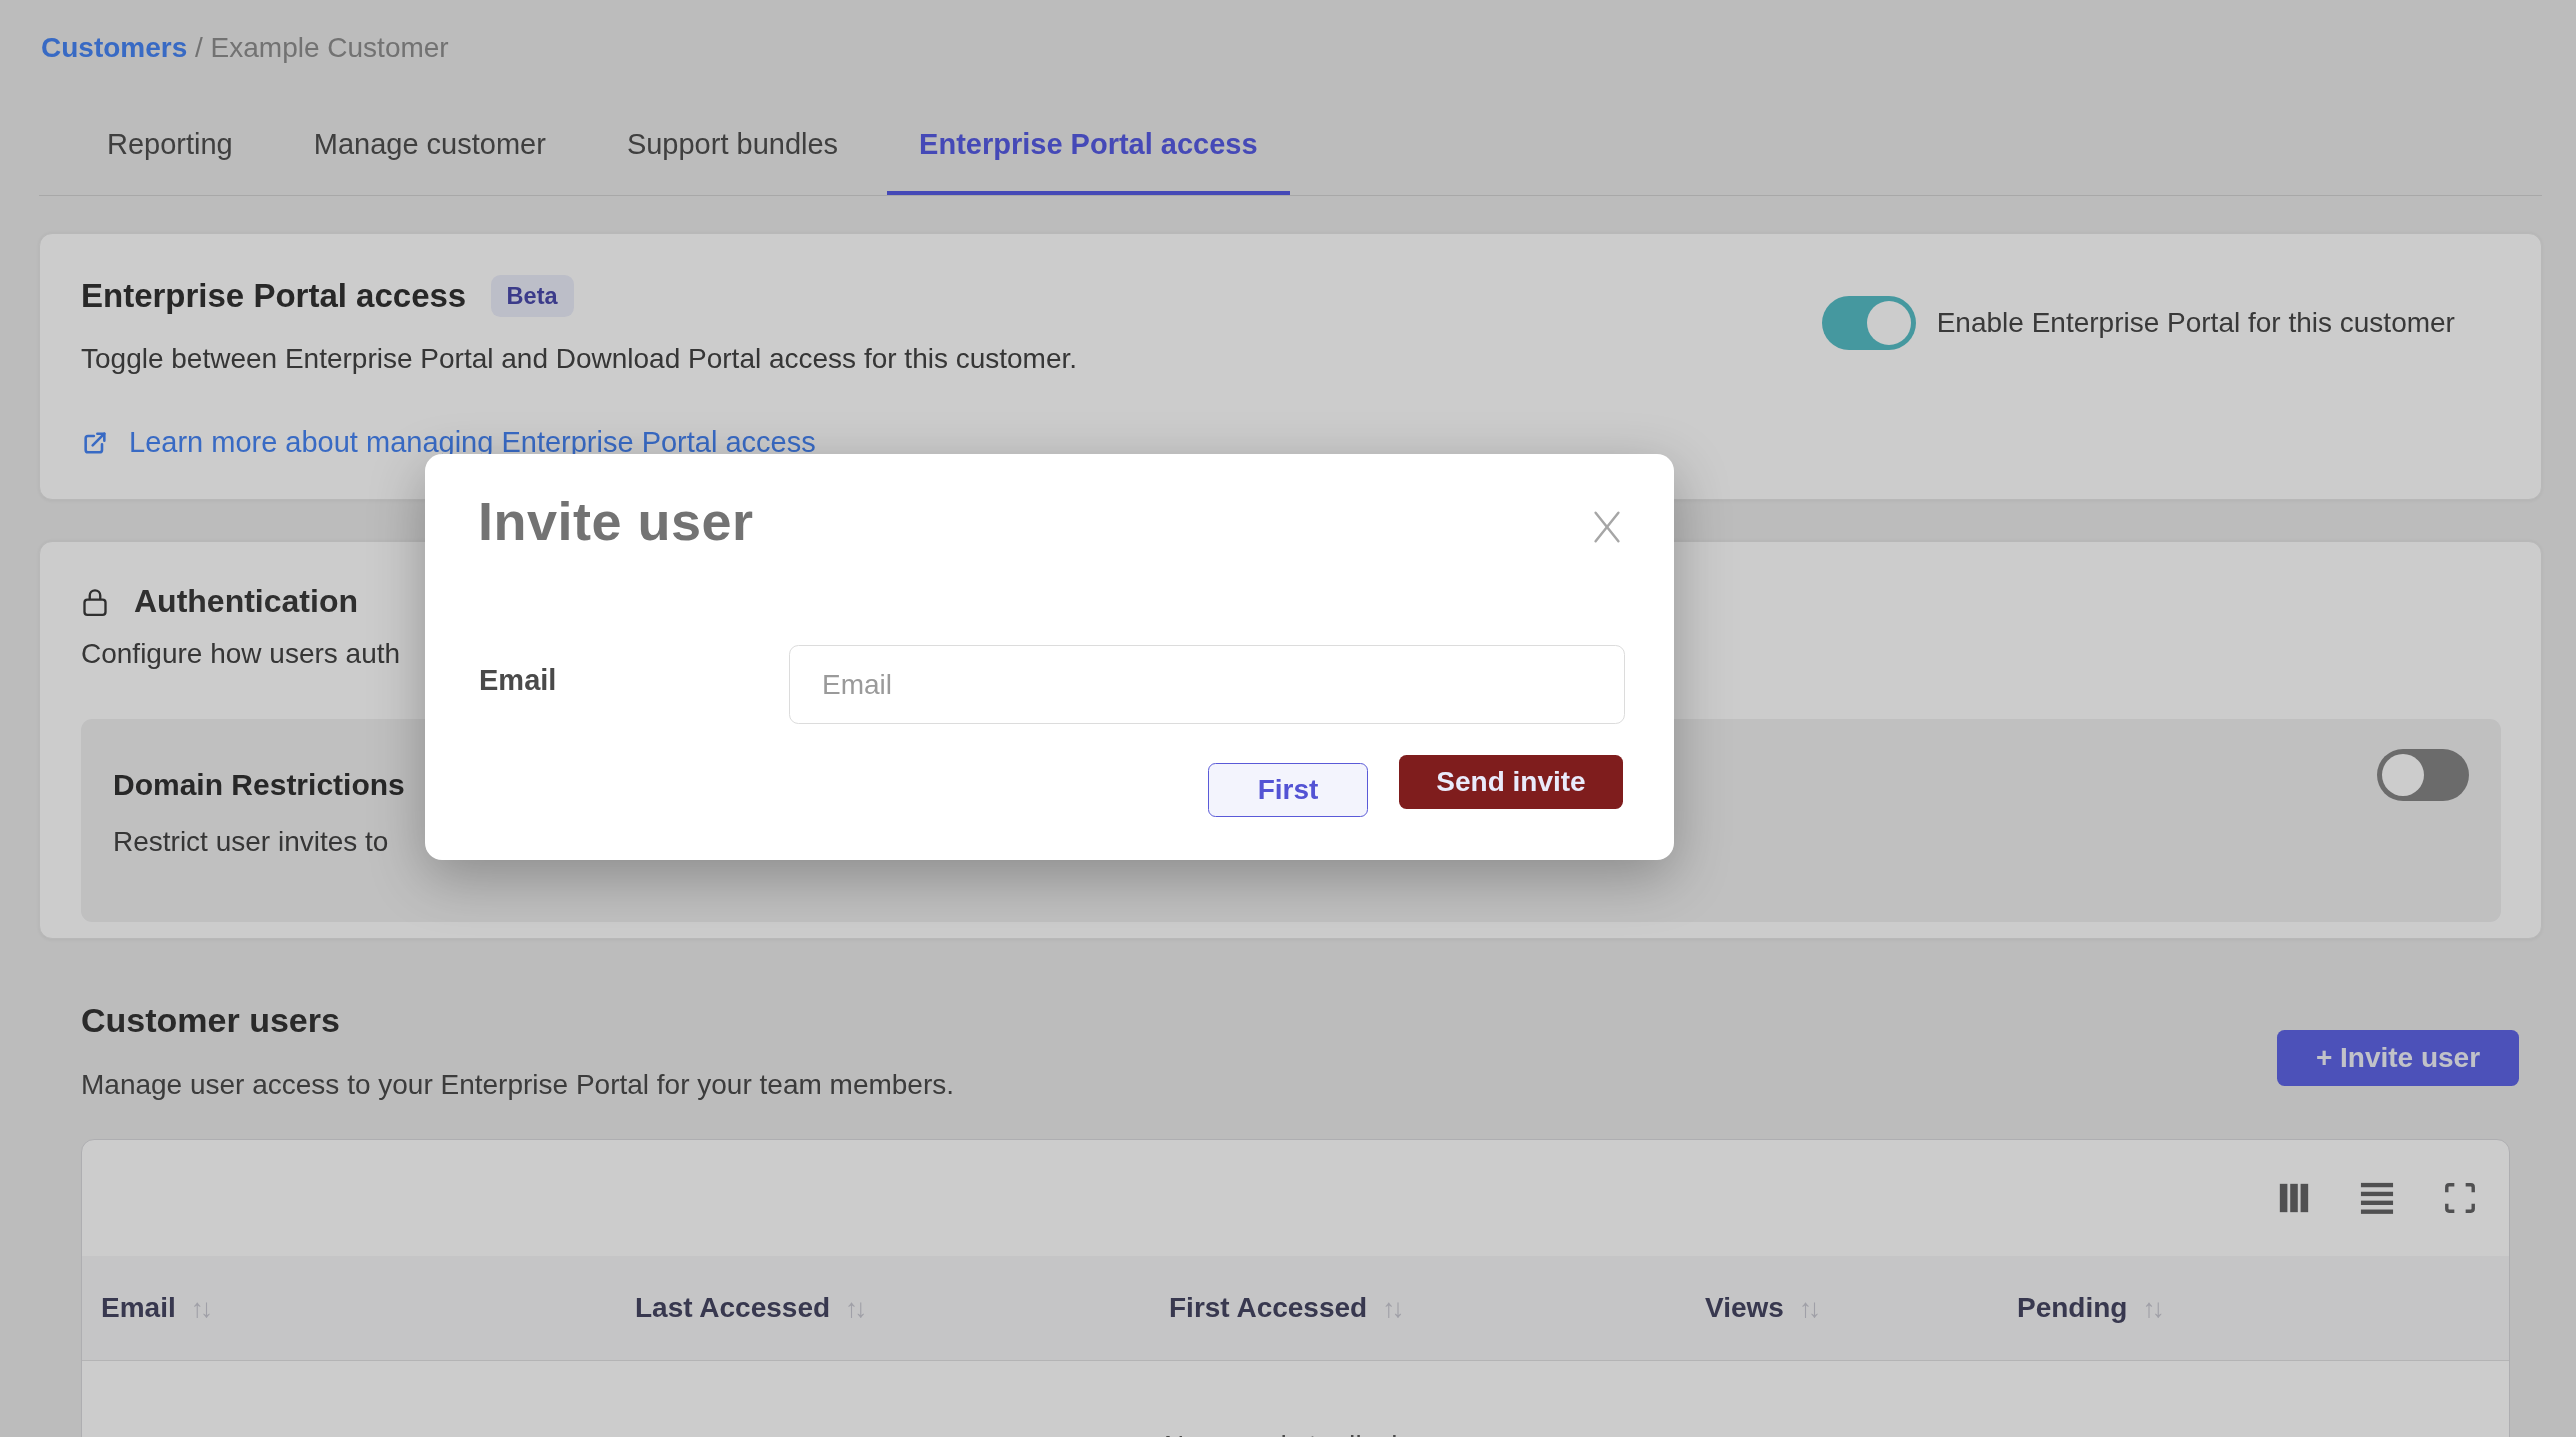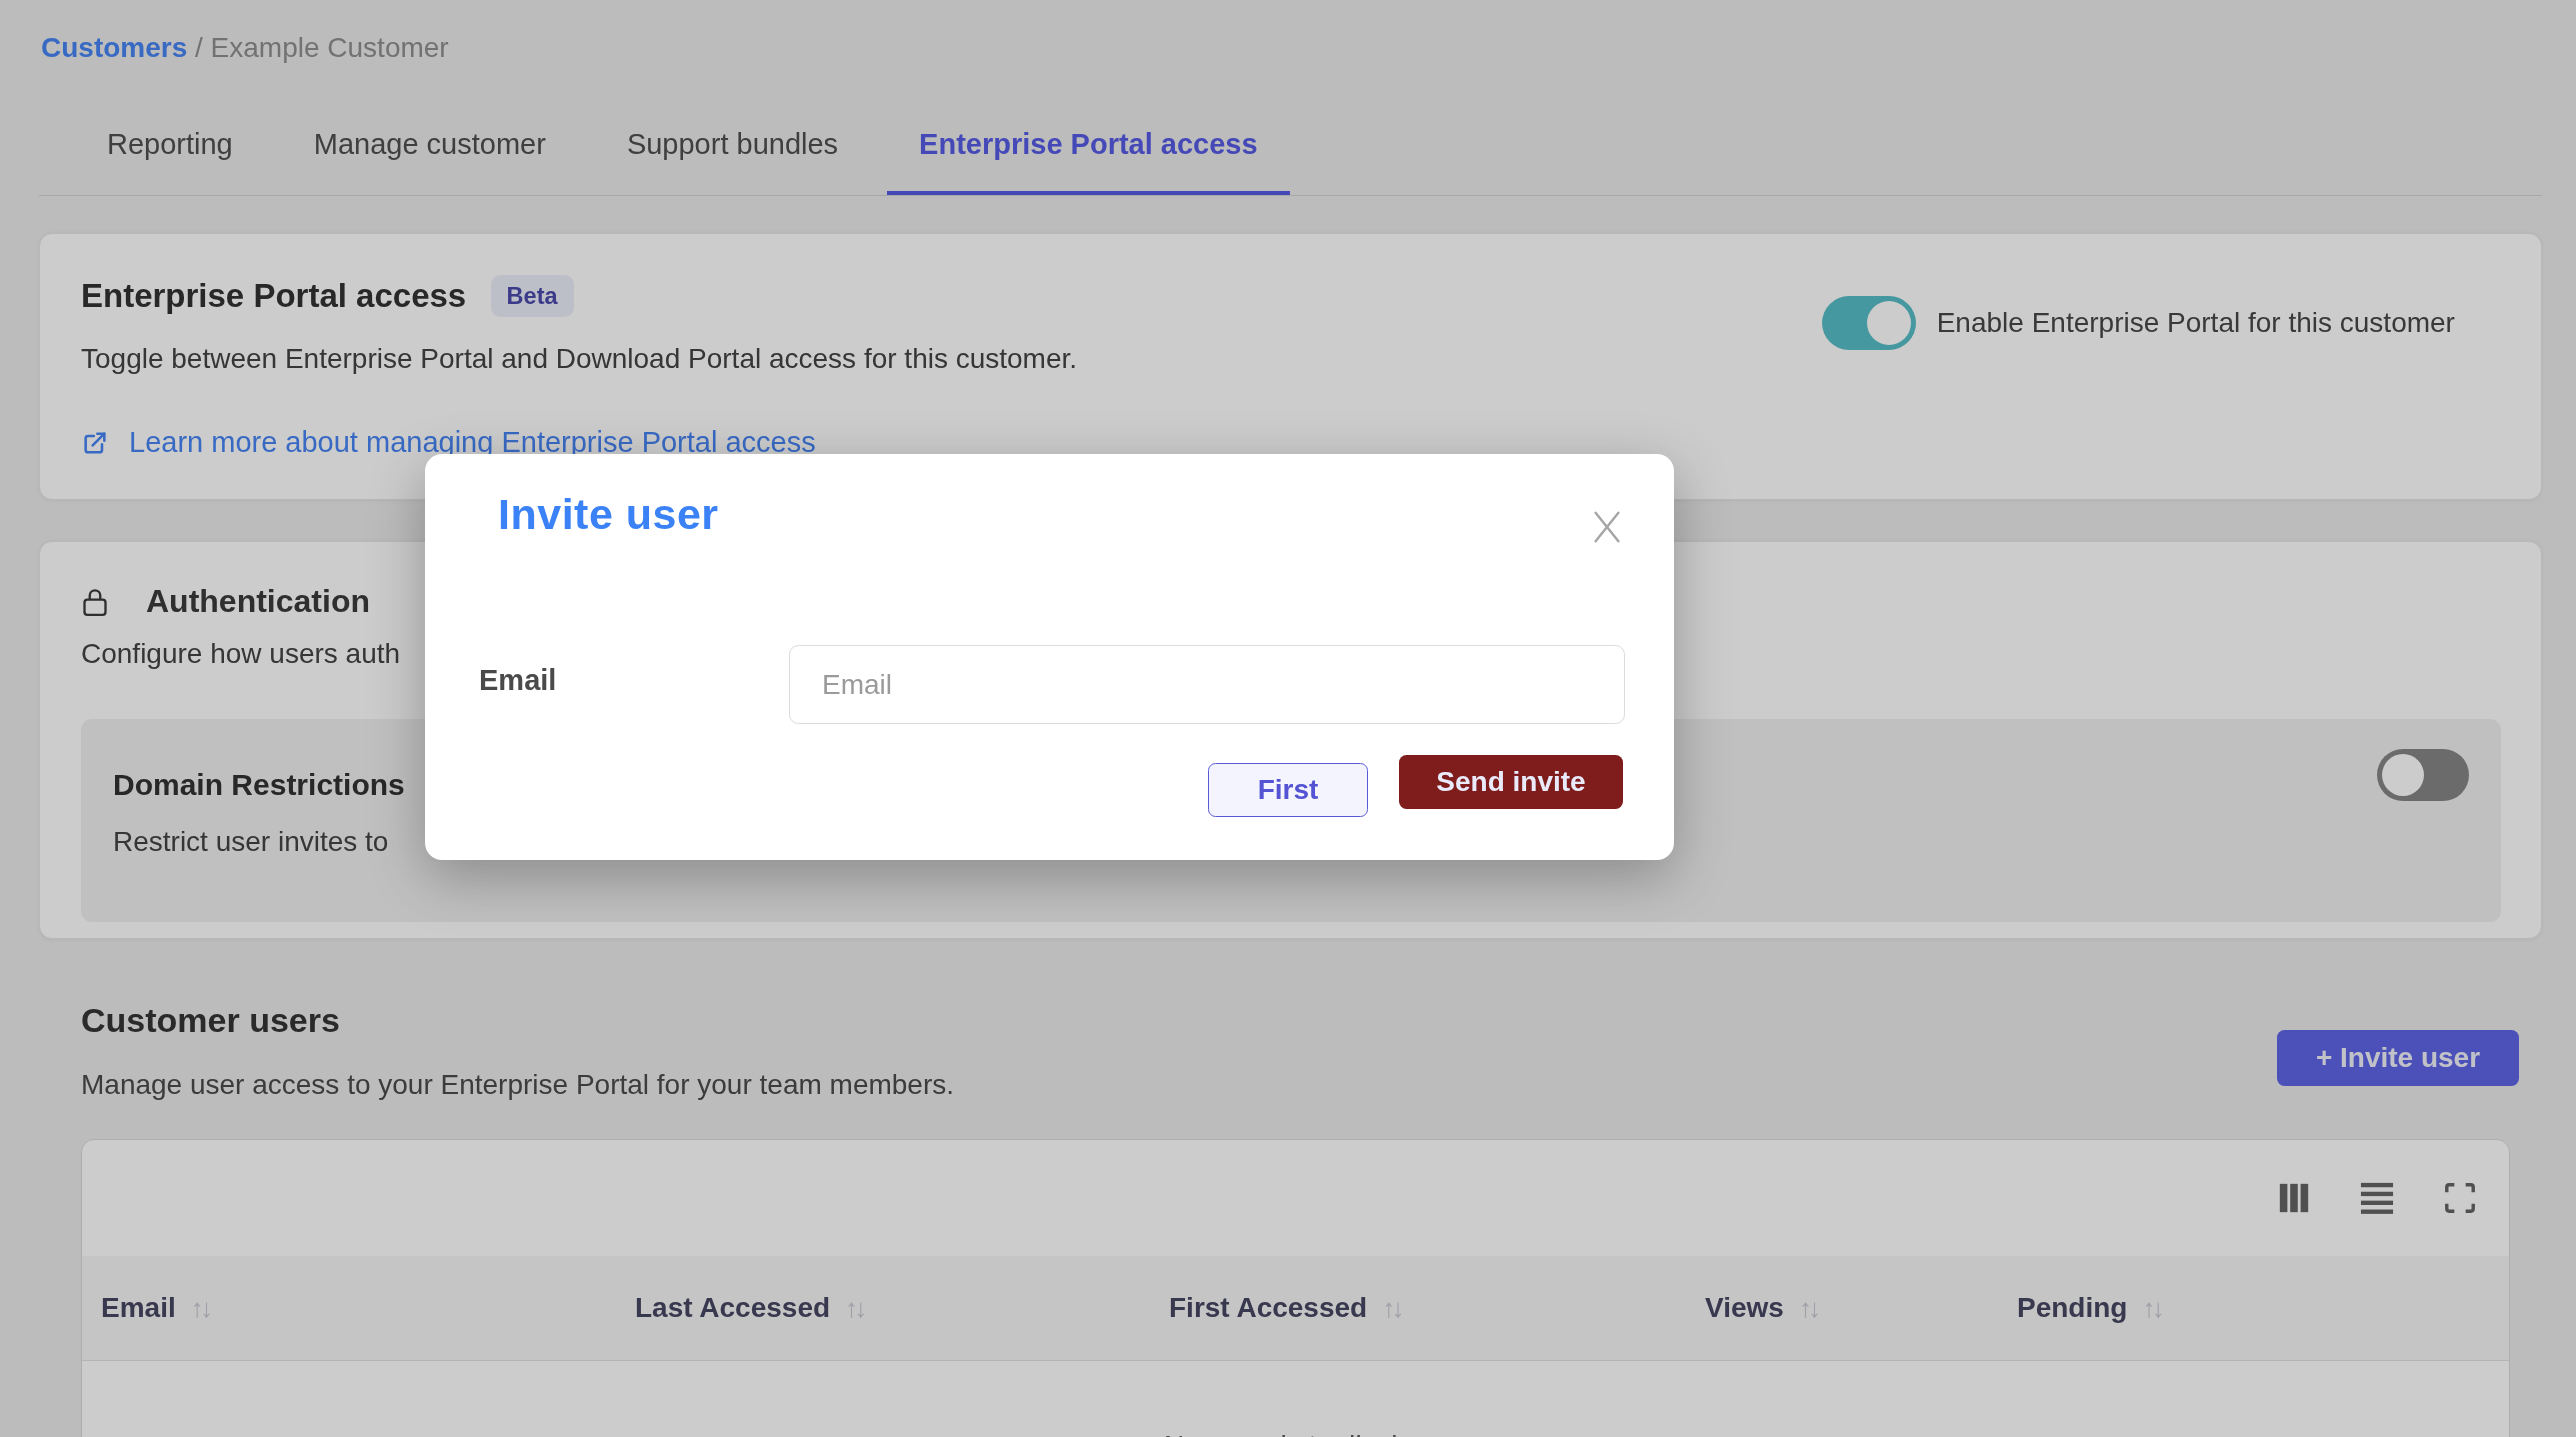--- a/index.html
+++ b/index.html
@@ -39,21 +39,21 @@
   .switch { width:94px; height:54px; border-radius:27px; position:relative; cursor:pointer; flex:none; }
   .switch .knob { position:absolute; top:4.7px; width:44px; height:44px; border-radius:50%; background:#fff; }
   .switch.on  { background:#57bfc7; }
   .switch.on .knob { right:4.7px; }
   .switch.off { background:#868686; width:92px; height:52px; }
   .switch.off .knob { left:4.7px; width:42px; height:42px; }
   .toggle-row1 { position:absolute; left:1782px; top:62px; display:flex; align-items:center; gap:20.7px; }
   .toggle-label { font-size:28px; color:#484848; white-space:nowrap; }
 
   
-  .auth-head { position:absolute; left:41px; top:41px; display:flex; align-items:center; gap:37px;
+  .auth-head { position:absolute; left:41px; top:41px; display:flex; align-items:center; gap:25px;
                font-size:32px; font-weight:600; color:#3b3b3b; }
   .auth-desc { position:absolute; left:41px; top:96px; font-size:28px; color:#444; white-space:nowrap; }
   .domain-panel { position:absolute; left:41px; top:177px; width:2420px; height:203px;
                   background:#f0f0f1; border-radius:11.3px; }
   .domain-title { position:absolute; left:32px; top:49px; font-size:30px; font-weight:700; color:#333; }
   .domain-desc { position:absolute; left:32px; top:107px; font-size:28px; color:#444; white-space:nowrap; }
   .toggle2 { position:absolute; left:2296px; top:30px; }
 
   
   .cu-title { position:absolute; left:81px; top:1001px; font-size:34px; font-weight:600; color:#353535; }
@@ -75,22 +75,22 @@
         font-size:28px; font-weight:700; color:#474763; cursor:pointer; }
   .th .sort { font-size:26px; color:#c9c9d2; letter-spacing:-3.8px; font-weight:400; }
   .th1 { left:19px; } .th2 { left:553px; } .th3 { left:1087px; } .th4 { left:1623px; } .th5 { left:1935px; }
   .no-records { position:absolute; top:290px; left:0; width:100%; text-align:center;
                 font-size:28px; color:#5c5c5c; }
 
   
   .overlay { position:absolute; inset:0; background:rgba(0,0,0,0.2); z-index:10; }
   .modal { position:absolute; left:425px; top:454px; width:1249px; height:406px; background:#fff;
            border-radius:17px; box-shadow:0 17px 56px rgba(0,0,0,.28); z-index:20; }
-  .modal-title { position:absolute; left:53px; top:36px; font-size:43px; font-weight:700;
-                 color:#3b82f6; letter-spacing:0.5px;margin-left:20px; }
+  .modal-title { position:absolute; left:53px; top:36px; font-size:54px; font-weight:700;
+                 color:#737373; letter-spacing:0.5px; }
   .modal-close { position:absolute; left:1163px; top:53px; width:38px; height:38px;
                  color:#a6a6a6; cursor:pointer; }
   .form-label { position:absolute; left:54px; top:210px; font-size:29px; font-weight:600; color:#4a4a4a; }
   .email-input { position:absolute; left:364px; top:191px; width:836px; height:79px;
                  border:1.9px solid #dcdcdc; border-radius:9.4px; font-size:28px; color:#333;
                  padding:0 32px; background:#fff; font-family:"Liberation Sans",sans-serif; }
   .email-input::placeholder { color:#9a9a9a; }
   .btn-cancel { position:absolute; left:783px; top:309px; width:160px; height:54px;
                 background:#f3f4fd; border:1.9px solid #5a5ad8; color:#5353d4; border-radius:7.5px;
                 font-size:28px; font-weight:700; cursor:pointer; font-family:"Liberation Sans",sans-serif; }

